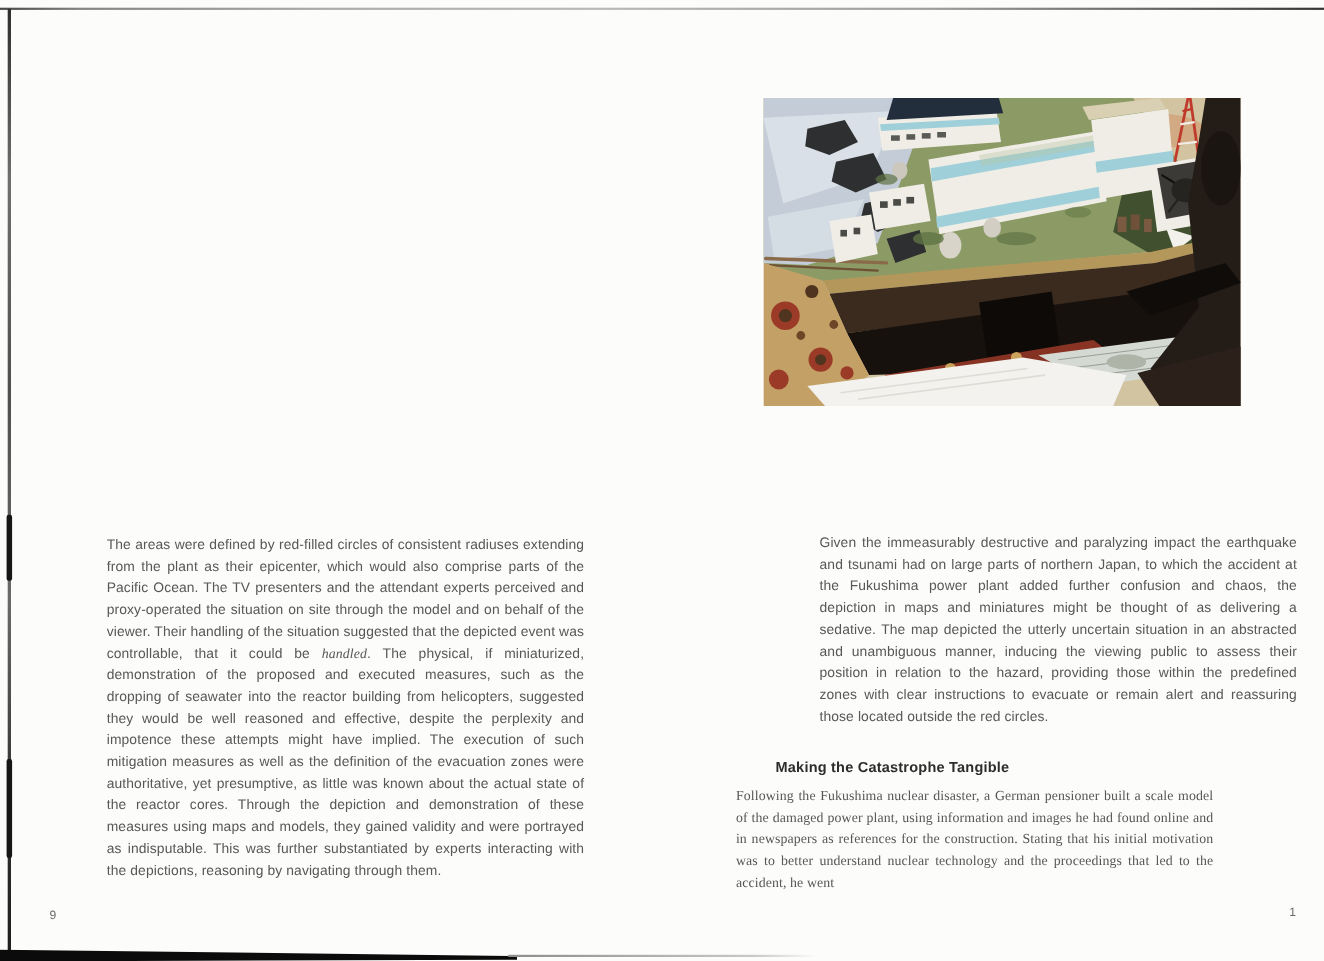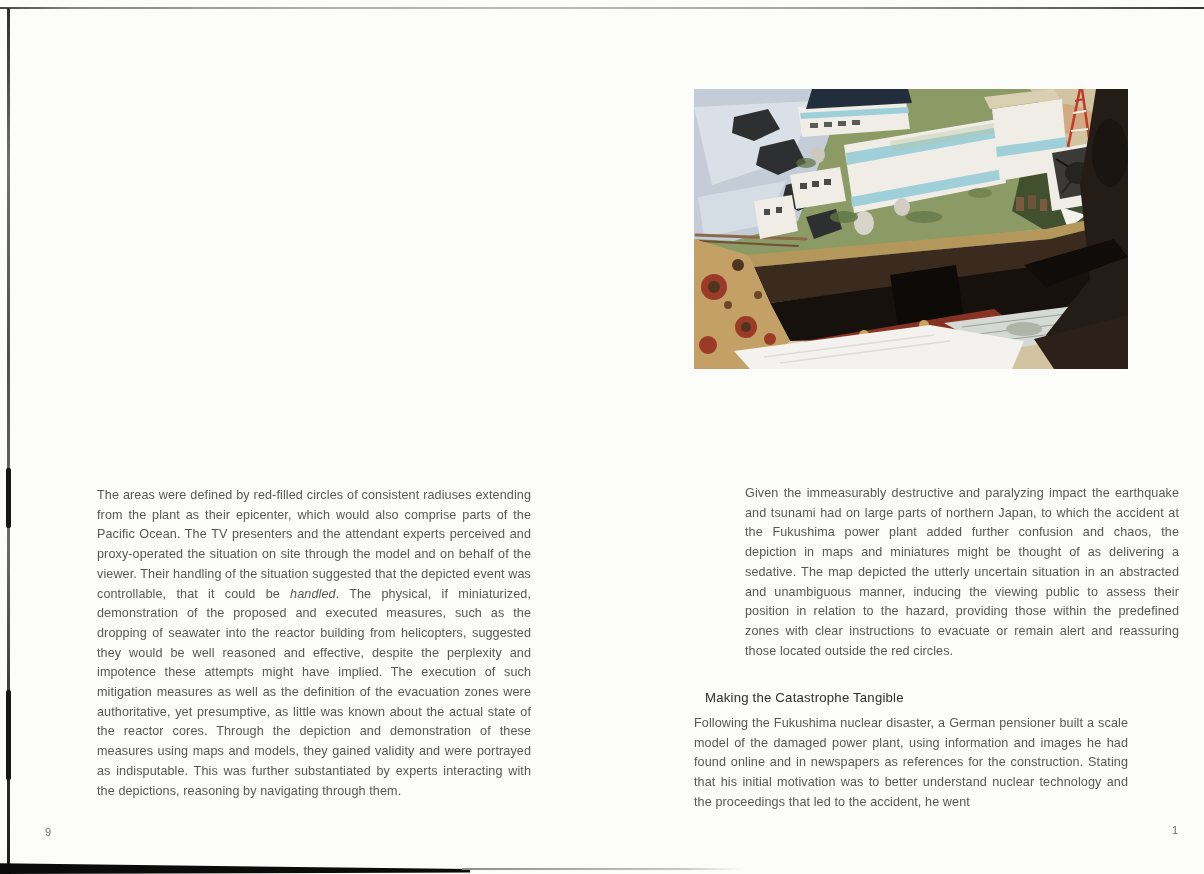--- a/index.html
+++ b/index.html
@@ -19,23 +19,23 @@
     clip-path:polygon(0 18%,100% 62%,100% 88%,0 100%);}
   .scan-bottom-fade{position:absolute;left:462px;top:868px;width:280px;height:2px;
     background:linear-gradient(90deg,#8c8c8c,#c9c9c9 80%,rgba(210,210,210,0));}
   
   .body-text{
     position:absolute;width:434px;color:#575757;
     font-size:12.6px;line-height:19.7px;letter-spacing:.1px;
     text-align:justify;text-align-last:left;
   }
   .body-text p{margin:0;}
-  .italic{font-style:italic;}
+  .italic{font-style:italic;font-family:Liberation Serif, serif;}
   .section-heading{
-    position:absolute;color:#2d2d2d;font-weight:normal;font-size:13.2px;letter-spacing:.2px;
+    position:absolute;color:#2d2d2d;font-weight:bold;font-size:13.2px;letter-spacing:.2px;
   }
   .page-number{position:absolute;color:#6a6a6a;font-size:11px;}
   
   .photo{position:absolute;left:694px;top:89px;width:434px;height:280px;overflow:hidden;}
   .photo svg{display:block;}
 </style>
 </head>
 <body>
 
 <div id="canvas">
@@ -190,19 +190,19 @@
       </g>
     </svg>
   </div>
 
   <div class="body-text" style="left:705px;top:484px;margin-left:40px;">
     <p>Given the immeasurably destructive and paralyzing impact the earthquake and tsunami had on large parts of northern Japan, to which the accident at the Fukushima power plant added further confusion and chaos, the depiction in maps and miniatures might be thought of as delivering a sedative. The map depicted the utterly uncertain situation in an abstracted and unambiguous manner, inducing the viewing public to assess their position in relation to the hazard, providing those within the predefined zones with clear instructions to evacuate or remain alert and reassuring those located outside the red circles.</p>
   </div>
 
   <div class="section-heading" style="left:705px;top:690px;">Making the Catastrophe Tangible</div>
 
-  <div class="body-text" style="left:694px;top:714px;">
+  <div class="body-text" style="left:669px;top:714px;font-family:Liberation Serif, serif;">
     <p>Following the Fukushima nuclear disaster, a German pensioner built a scale model of the damaged power plant, using information and images he had found online and in newspapers as references for the construction. Stating that his initial motivation was to better understand nuclear technology and the proceedings that led to the accident, he went</p>
   </div>
 
   <div class="page-number" style="left:1172px;top:824px;">1</div>
 
 </div>
 
 </body></html>

